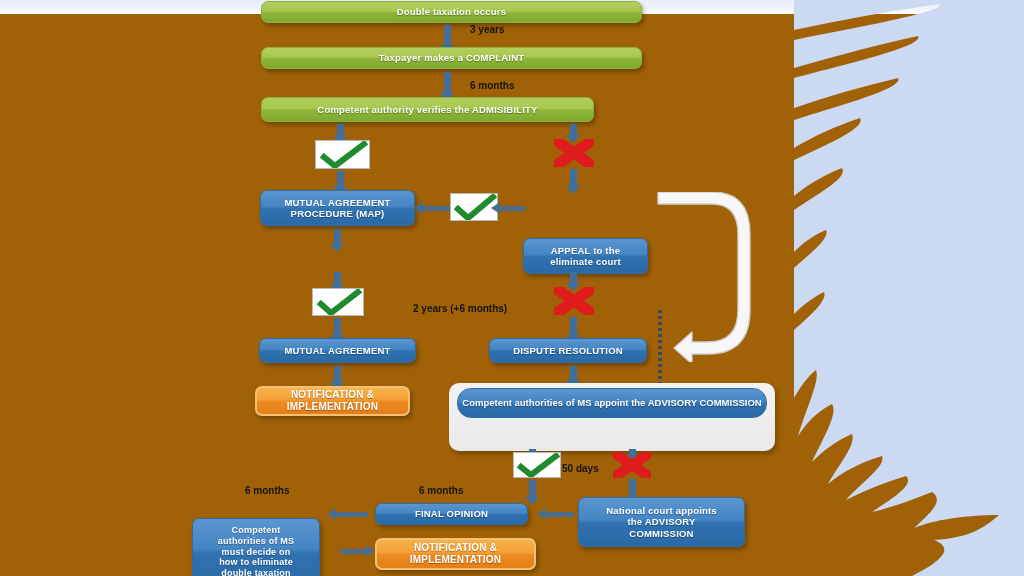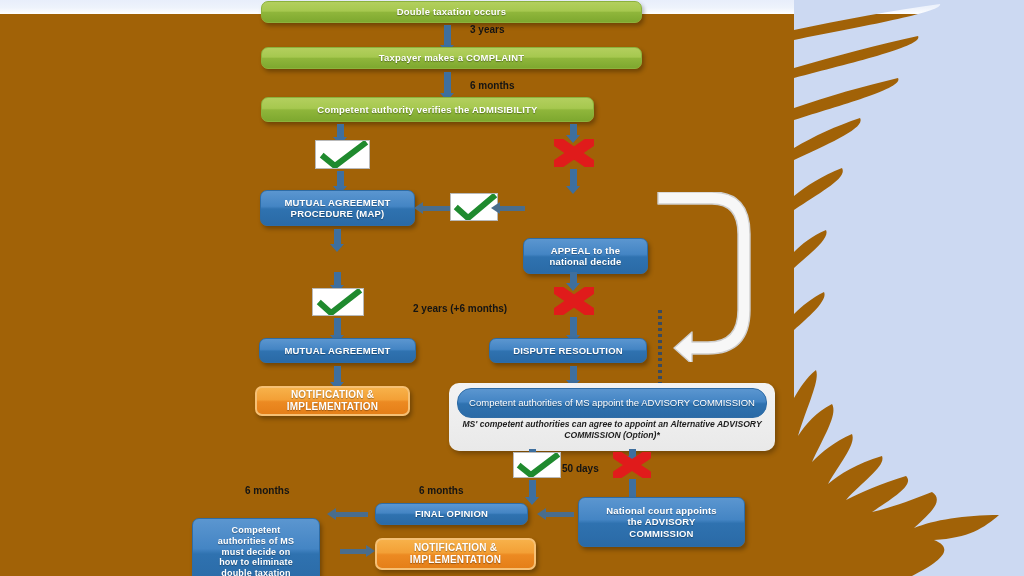--- a/index.html
+++ b/index.html
@@ -56,21 +56,21 @@
     background:linear-gradient(180deg,#f3f3f3 0%,#e9e9e9 100%);
     box-shadow:2px 3px 5px rgba(0,0,0,.28);
     box-sizing:border-box;
   }
   .adv-head{
     position:absolute;left:8px;top:5px;right:8px;height:28px;
     display:flex;align-items:center;justify-content:center;text-align:center;
     border-radius:14px;
     background:linear-gradient(180deg,#5b96d0 0%,#4485c4 45%,#2f72b0 53%,#2a6aa6 100%);
     border:1px solid #2e6ca6;
-    color:#fff;font-weight:normal;font-size:9.5px;line-height:1.2;
+    color:#fff;font-weight:bold;font-size:9.5px;line-height:1.2;
     text-shadow:0 1px 1px rgba(0,0,0,.35);
   }
   .adv-sub{
     position:absolute;left:6px;right:6px;top:36px;
     text-align:center;
     font-style:italic;font-weight:bold;
     font-size:8.6px;line-height:1.3;color:#1d1d1d;
   }
 
   
@@ -166,21 +166,21 @@
   <div class="harrow-l" style="left:423px;top:206px;width:28px;"></div>
   <div class="markbox" style="left:450px;top:193px;width:48px;height:28px;">
     <svg viewBox="0 0 48 28" width="48" height="28">
       <path d="M7,15 L17,24 L42,3" fill="none" stroke="#1f8a2e" stroke-width="6" stroke-linecap="square"></path>
     </svg>
   </div>
   <div class="harrow-l" style="left:500px;top:206px;width:25px;"></div>
 
   <div class="node blue" style="left:523px;top:190px;width:125px;height:36px;flex-direction:column;margin-top:48px;">
     <span>APPEAL to the</span>
-    <span>national decide</span>
+    <span>eliminate court</span>
   </div>
 
   <div class="loop" style="left:652px;top:192px;width:120px;height:170px;">
     <svg width="120" height="170" viewBox="0 0 120 170">
       <path d="M6,12 L60,12 Q86,12 86,42 L86,118 Q86,150 56,150 L40,150 L40,140 L22,156 L40,172 L40,162 L56,162
                Q98,162 98,118 L98,42 Q98,0 60,0 L6,0 Z" fill="#f7f7f7" stroke="#cfcfcf" stroke-width="1.4" stroke-linejoin="round"></path>
     </svg>
   </div>
 
   <div class="varrow" style="left:334px;top:229px;height:16px;"></div>
@@ -219,24 +219,20 @@
   </div>
   <div class="varrow" style="left:570px;top:366px;height:15px;"></div>
 
   <div class="adv-wrap" style="left:449px;top:383px;width:326px;height:68px;">
     <div class="adv-head">
       <div>
         <span>Competent authorities of MS appoint the</span>
         <span>ADVISORY COMMISSION</span>
       </div>
     </div>
-    <div class="adv-sub">
-      <span>MS' competent authorities can agree to appoint</span>
-      <span>an Alternative ADVISORY COMMISSION (Option)*</span>
-    </div>
   </div>
 
   <div class="varrow" style="left:529px;top:449px;height:9px;"></div>
   <div class="markbox" style="left:513px;top:452px;width:48px;height:26px;">
     <svg viewBox="0 0 48 26" width="48" height="26">
       <path d="M7,14 L17,22 L42,3" fill="none" stroke="#1f8a2e" stroke-width="6" stroke-linecap="square"></path>
     </svg>
   </div>
   <div class="lbl" style="left:562px;top:463px;">50 days</div>
   <div class="varrow" style="left:529px;top:480px;height:18px;"></div>

